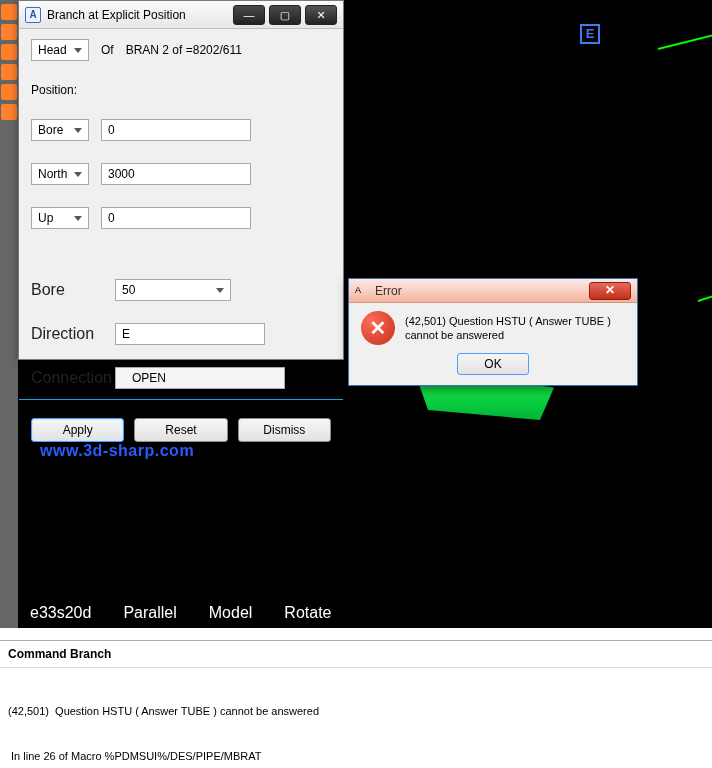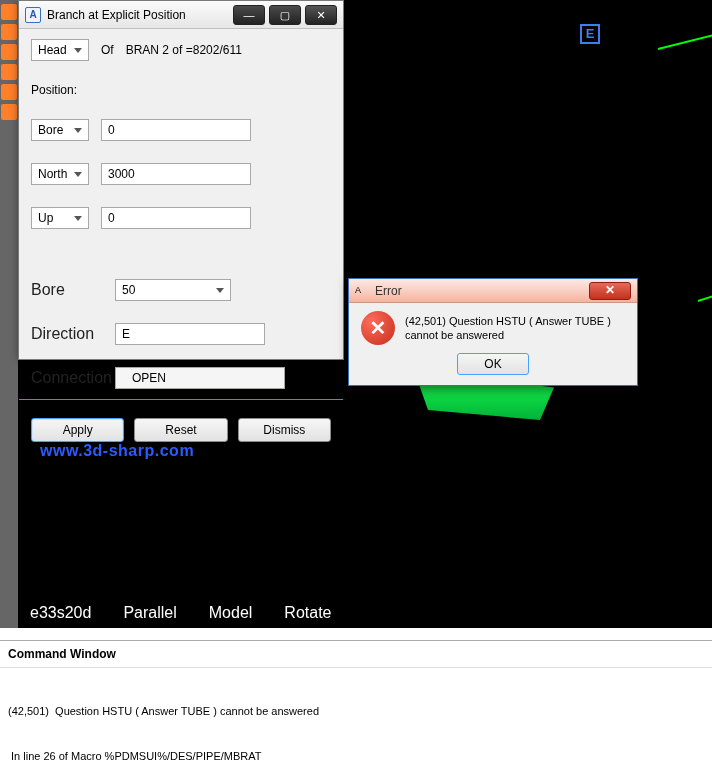--- a/index.html
+++ b/index.html
@@ -172,21 +172,21 @@
       <div>(42,501)  Question  HSTU ( Answer TUBE )</div>
       <div>cannot be answered</div>
     </div>
   </div>
   <div class="err-btnbar">
     <button class="err-ok">OK</button>
   </div>
 </div>
 
 <div class="cmdwin">
-  <div class="hdr">Command Window</div>
+  <div class="hdr">Command Branch</div>
   <div class="lines">
     <div>(42,501)  Question HSTU ( Answer TUBE ) cannot be answered</div>
     <div> In line 26 of Macro %PDMSUI%/DES/PIPE/MBRAT</div>
     
     
     
   </div>
 </div>
 
 </body></html>

